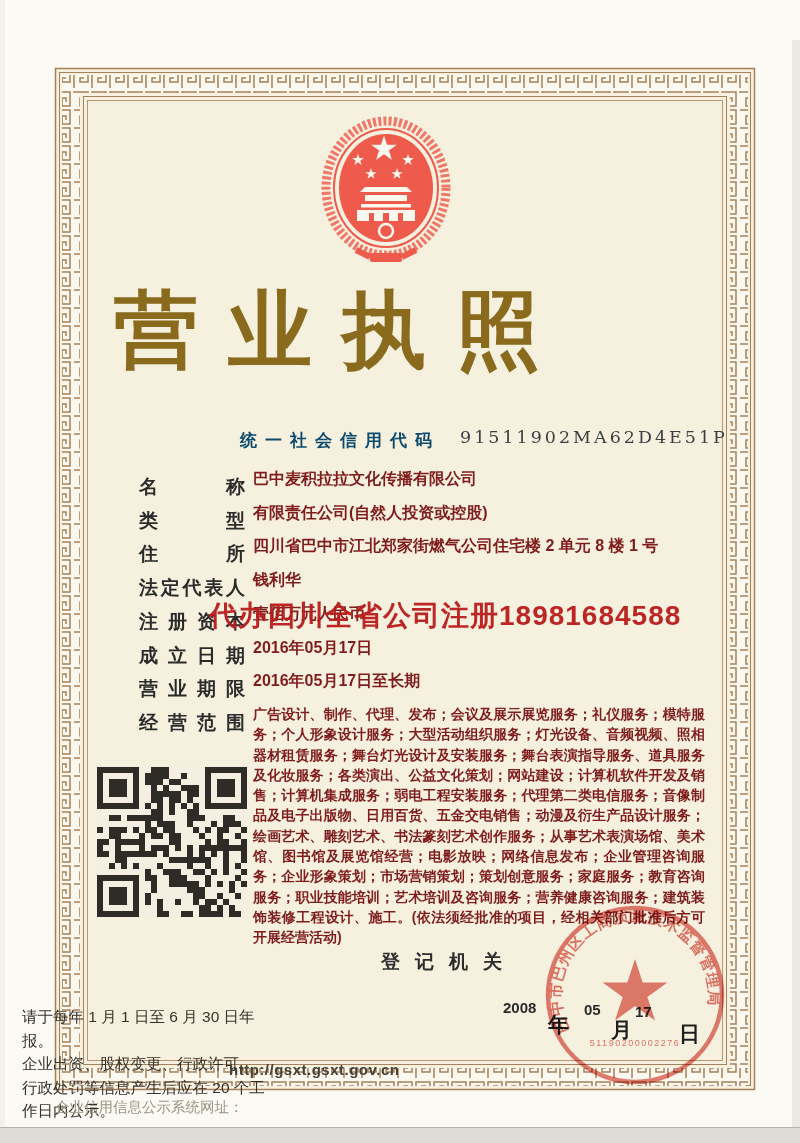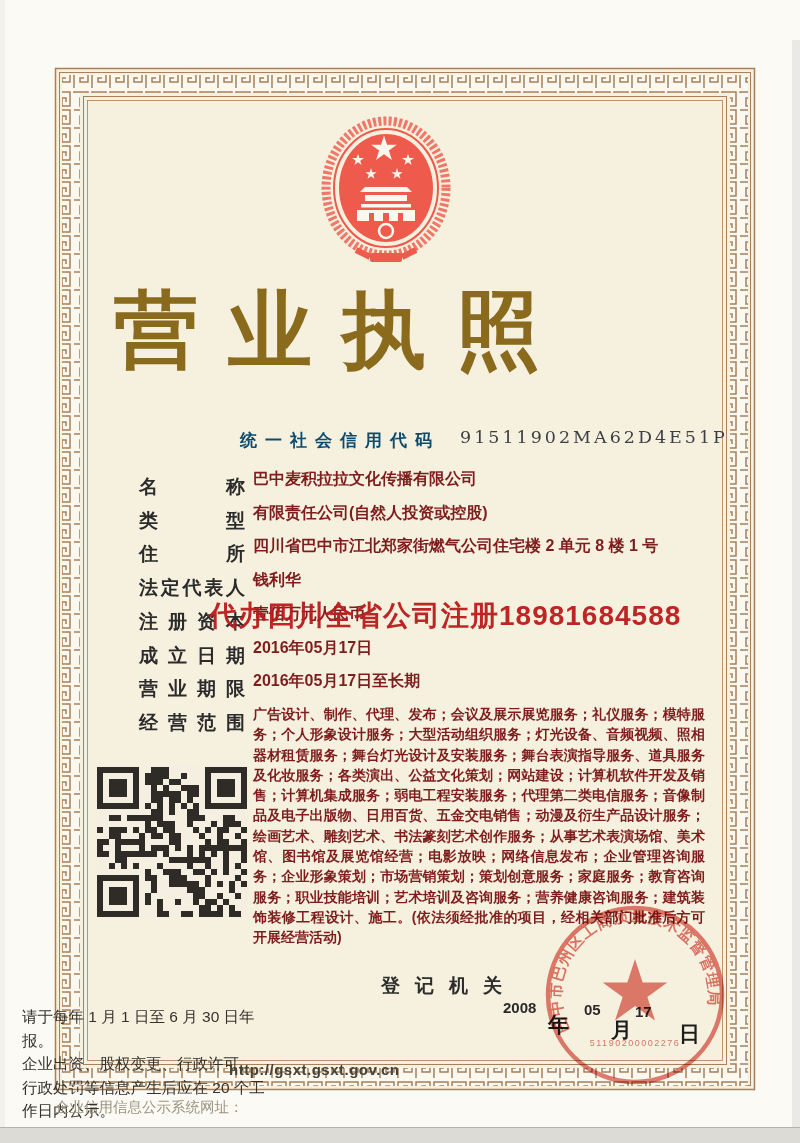--- a/index.html
+++ b/index.html
@@ -36,21 +36,21 @@
 
   
   .watermark{position:absolute;left:209px;top:597px;font-size:28px;font-weight:600;
          color:#b91c1c;letter-spacing:1px;white-space:nowrap;opacity:.95;z-index:4;}
 
   
   .qr{position:absolute;left:96px;top:766px;z-index:2;}
 
   
   .reg-label{position:absolute;left:381px;top:949px;font-size:19px;font-weight:700;
-         color:#2d2d2d;letter-spacing:15px;z-index:2;white-space:nowrap;margin-top:24px;}
+         color:#2d2d2d;letter-spacing:15px;z-index:2;white-space:nowrap;}
   .seal{position:absolute;left:533px;top:893px;z-index:3;opacity:.82;mix-blend-mode:multiply;}
   .d-num{position:absolute;font-size:15px;font-weight:700;color:#2a2a2a;z-index:2;}
   .d-unit{position:absolute;font-size:21px;font-weight:700;color:#1d1d1d;z-index:2;}
   .d-year{left:503px;top:999px;} .d-yu{left:548px;top:1011px;}
   .d-month{left:584px;top:1001px;} .d-mu{left:611px;top:1016px;}
   .d-day{left:635px;top:1003px;} .d-du{left:679px;top:1020px;}
 
   
   .annual-note{position:absolute;left:22px;top:1005px;width:250px;font-size:15.5px;
          font-weight:400;line-height:23.5px;color:#35322c;white-space:pre-line;z-index:2;}

